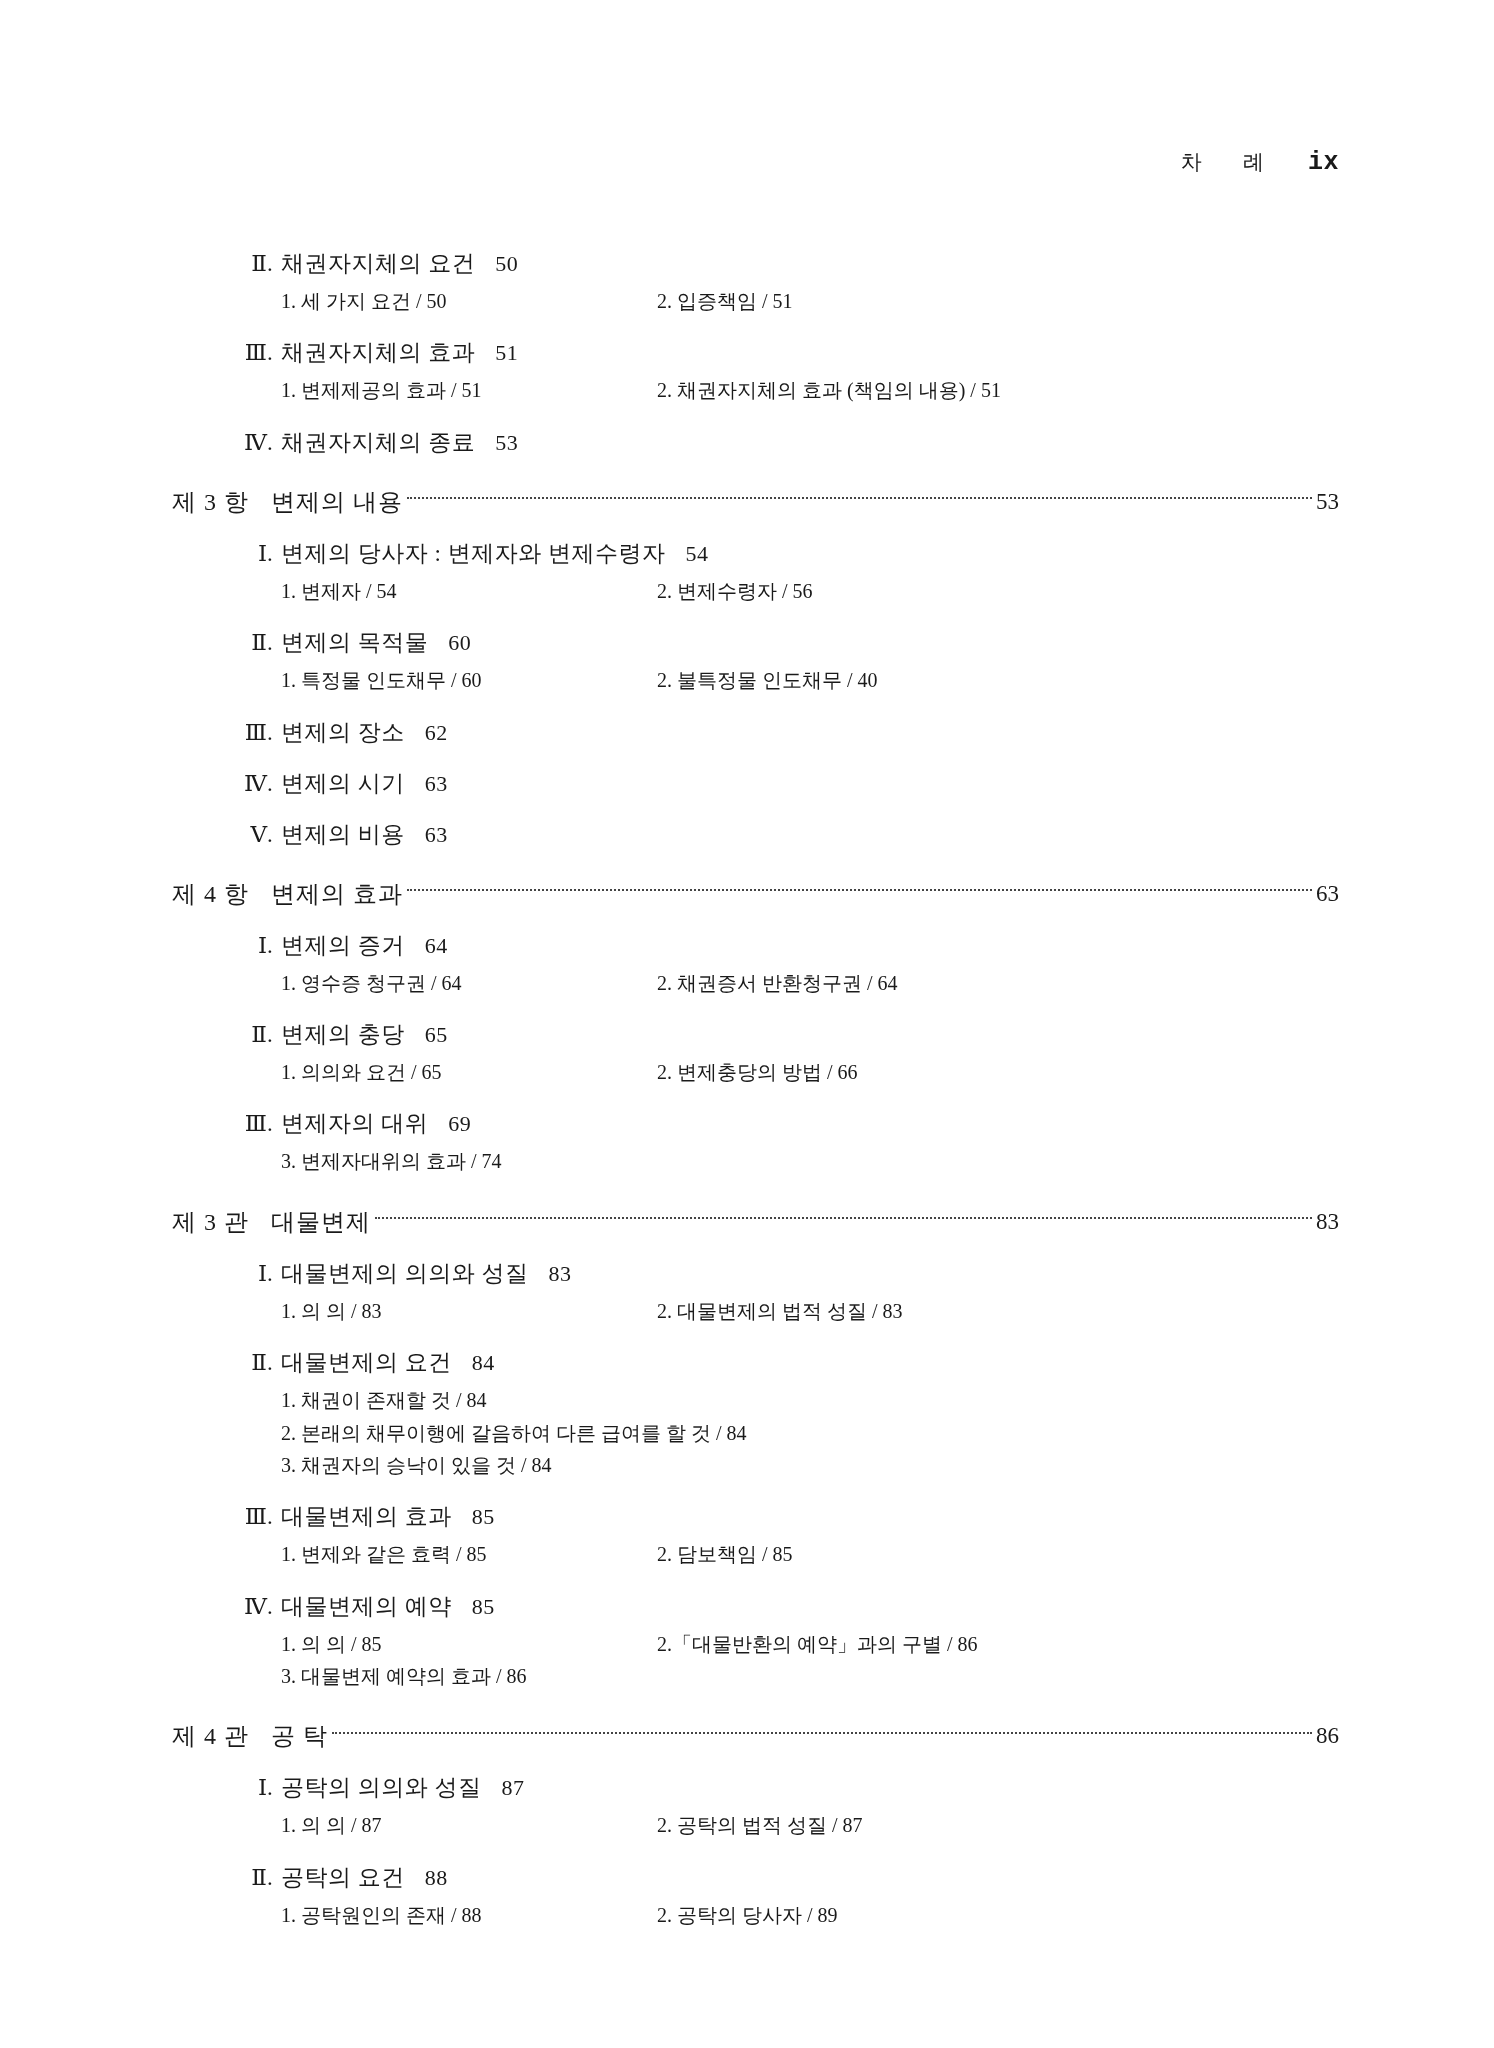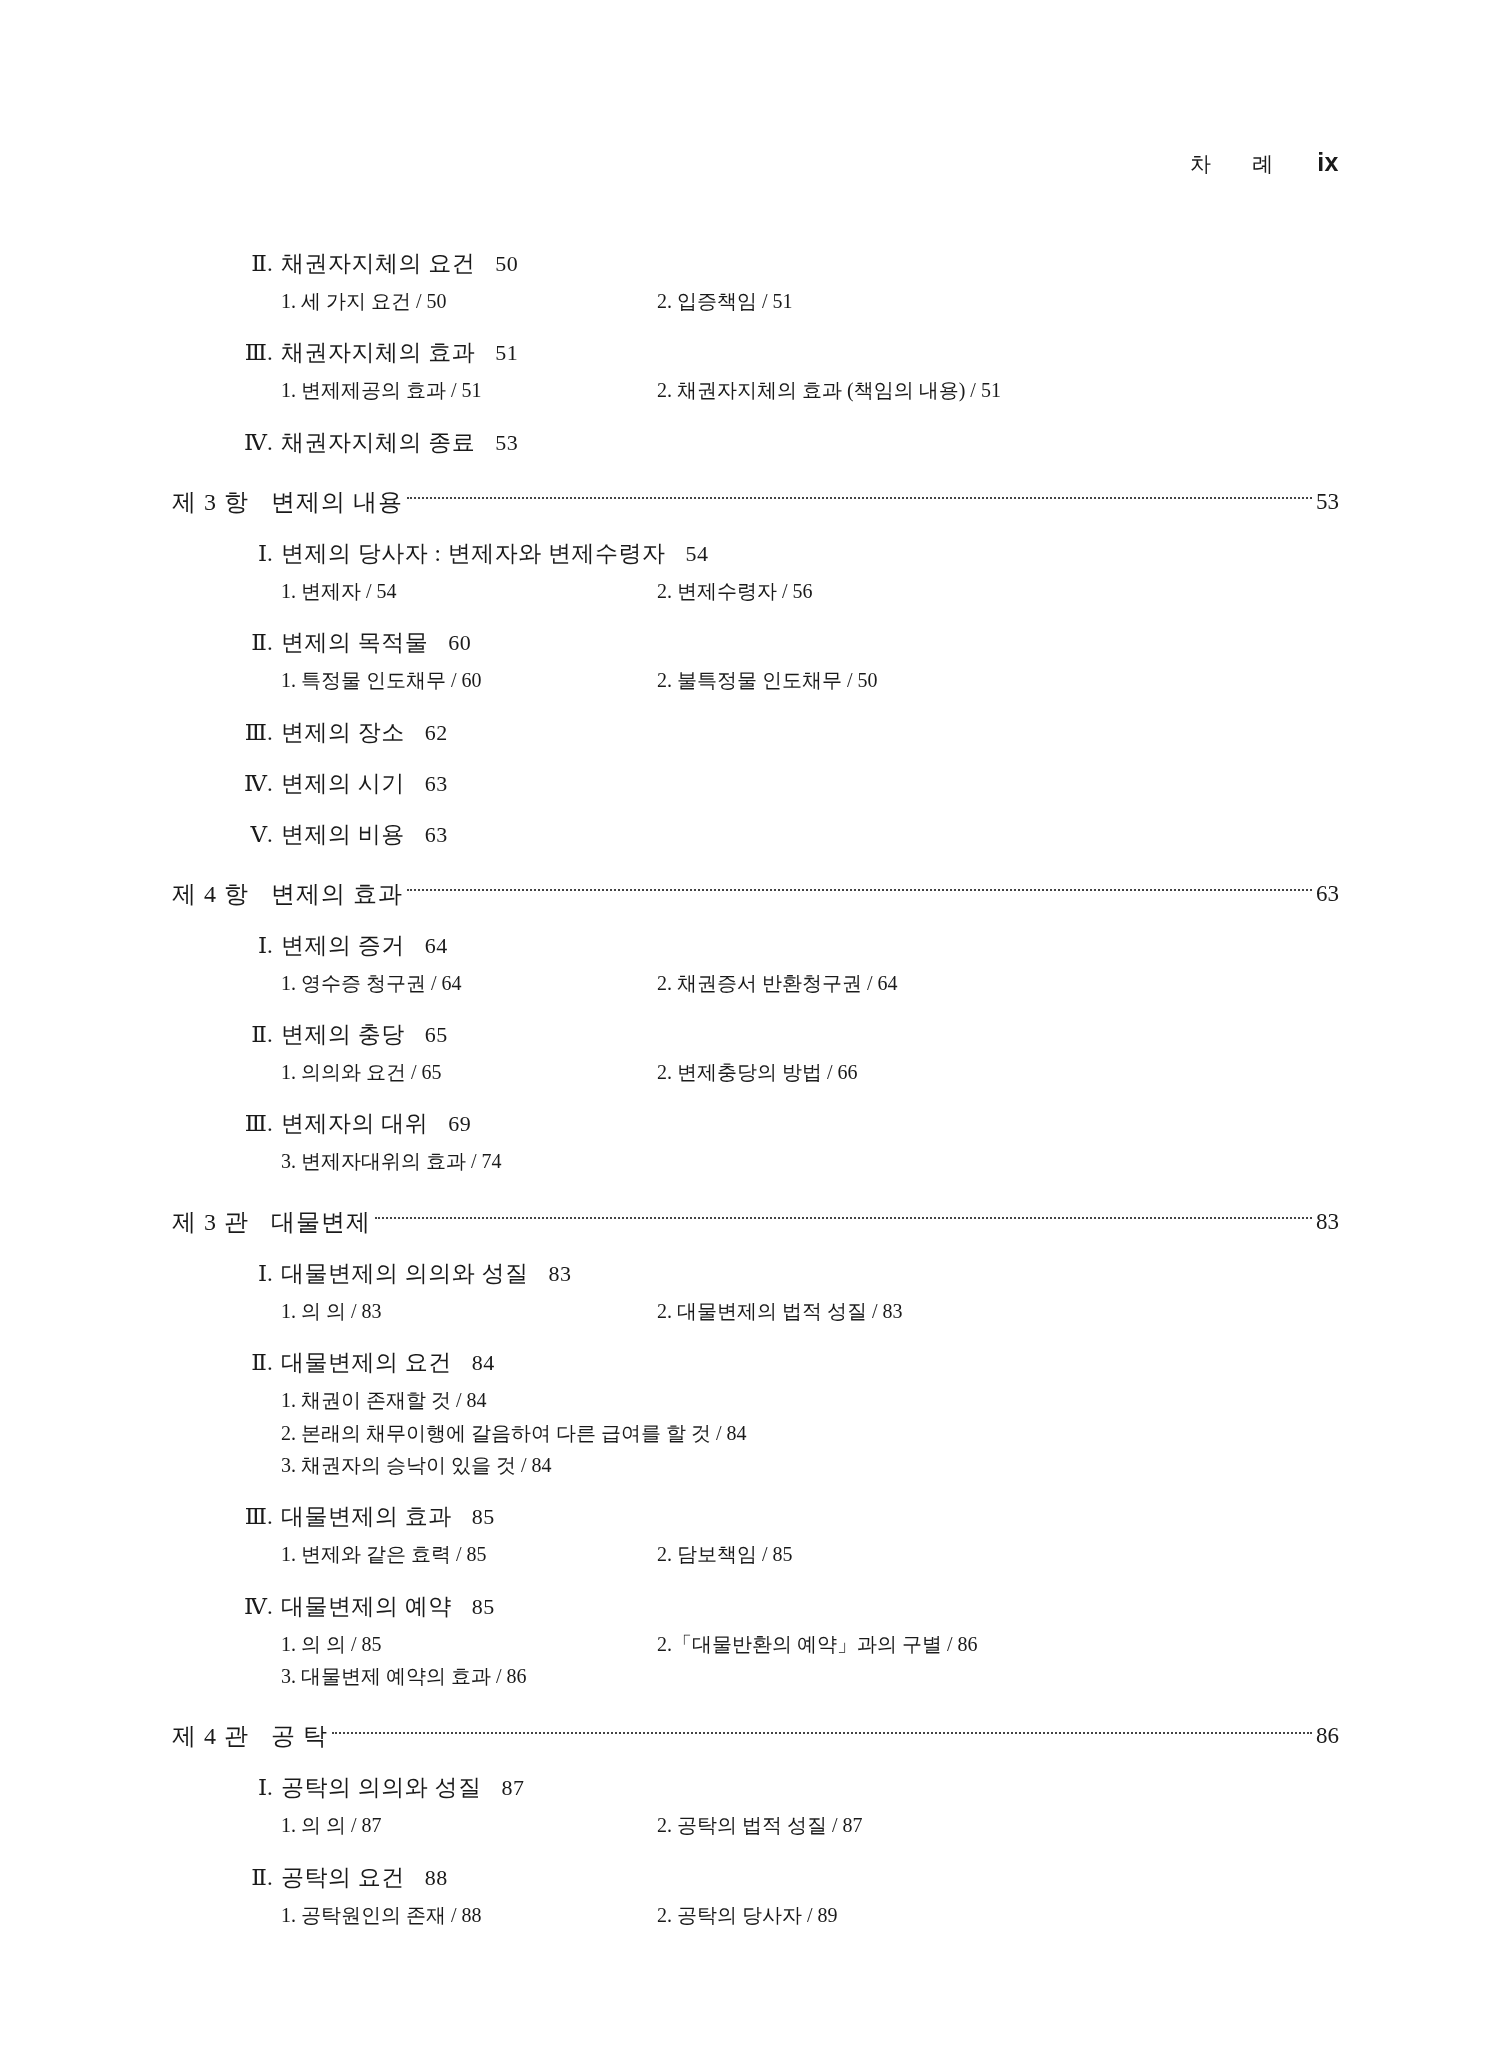--- a/index.html
+++ b/index.html
@@ -34,21 +34,21 @@
     font-size: 21px;
     letter-spacing: 0.5px;
   }
   .running-head .rh-label {
     letter-spacing: 18px;
     font-size: 21px;
   }
   .running-head .rh-folio {
     font-size: 25px;
     font-weight: bold;
-    font-family: Liberation Sans, sans-serif;
+    font-family: Liberation Mono, monospace;
   }
 
   
   .toc {
     position: absolute;
     top: 228px;
     left: 0;
     width: 1494px;
     padding: 0 155px 0 225px;
     box-sizing: border-box;
@@ -199,21 +199,21 @@
       </div>
       <div class="roman-row">
         <span class="rm-num">Ⅱ</span>
         <span class="rm-dot">.</span>
         <span class="rm-title">변제의 목적물</span>
         <span class="rm-page">60</span>
       </div>
       <div class="subs">
         <div class="sub-line">
           <span class="col col-a">1. 특정물 인도채무 / 60</span>
-          <span class="col col-b">2. 불특정물 인도채무 / 50</span>
+          <span class="col col-b">2. 불특정물 인도채무 / 40</span>
         </div>
       </div>
       <div class="roman-row">
         <span class="rm-num">Ⅲ</span>
         <span class="rm-dot">.</span>
         <span class="rm-title">변제의 장소</span>
         <span class="rm-page">62</span>
       </div>
       <div class="roman-row">
         <span class="rm-num">Ⅳ</span>

